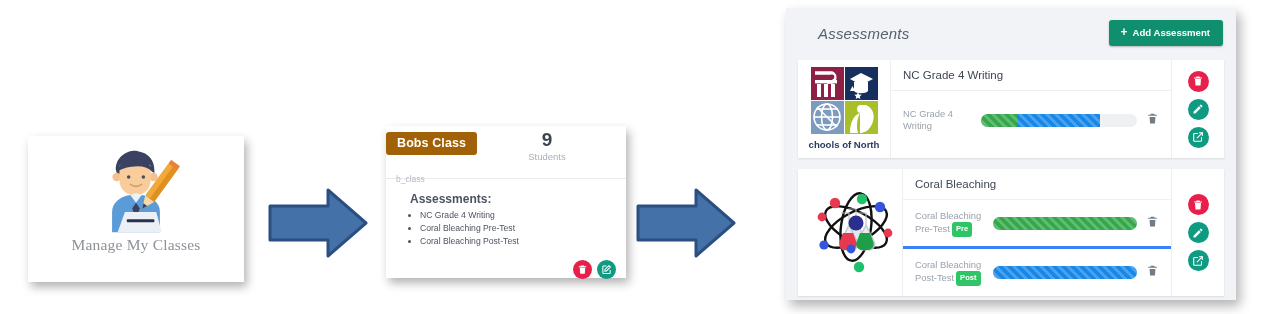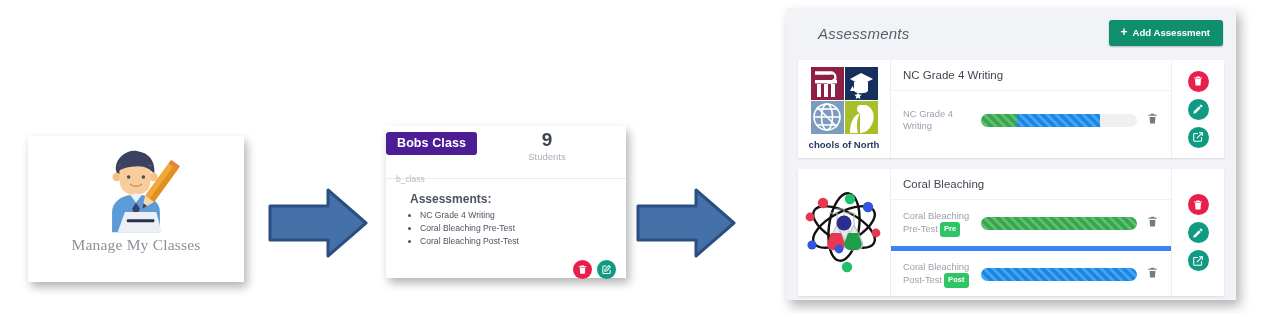--- a/index.html
+++ b/index.html
@@ -52,21 +52,21 @@
     width: 240px; height: 152px;
   }
   #card-class .cls-top {
     position: relative;
     height: 52px;
     border-bottom: 1px solid #e9ecef;
   }
   .cls-badge {
     position: absolute;
     left: 0px; top: 6px;
-    background: #4c1d95;
+    background: #a16207;
     color: #ffffff;
     font-size: 12.5px;
     font-weight: bold;
     padding: 4px 11px 5px 11px;
     border-radius: 3px;
     letter-spacing: .1px;
   }
   .cls-sub {
     position: absolute;
     left: 10px; top: 48px;
@@ -186,21 +186,21 @@
     font-size: 11.5px;
     color: #3f4753;
     padding: 9px 0 9px 12px;
     border-bottom: 1px solid #eef1f4;
     font-weight: normal;
   }
   .sub-row {
     display: flex; align-items: center;
     padding: 6px 8px 6px 12px;
     min-height: 34px;
-    border-bottom: 5px solid #3b82f6;
+    border-bottom: 3px solid #3b82f6;
   }
   .sub-row:last-child { border-bottom: none; }
   .sub-label {
     width: 78px; flex: 0 0 78px;
     font-size: 9.4px;
     color: #9aa2ac;
     line-height: 12px;
   }
   .pill {
     display: inline-block;
@@ -405,21 +405,21 @@
         <div class="cbtn teal">
           <svg viewBox="0 0 24 24" width="12" height="12" fill="none" stroke="#ffffff" stroke-width="2.2" stroke-linecap="round">
             <path d="M19 13v6a1.6 1.6 0 0 1-1.6 1.6H5a1.6 1.6 0 0 1-1.6-1.6V6.6A1.6 1.6 0 0 1 5 5h6"></path>
             <path d="M15 3.4h5.6V9"></path>
             <path d="M10.4 13.6L20.4 3.6"></path>
           </svg>
         </div>
       </div>
     </div>
 
-    <div class="assess-card" style="height:127px;">
+    <div class="assess-card" style="height:127px;padding-left:12px;">
       <div class="thumb-col">
         <svg viewBox="0 0 92 116" width="92" height="116">
           <g stroke="#111111" stroke-width="2.4" fill="none">
             <ellipse cx="46" cy="58" rx="34" ry="15" transform="rotate(28 46 58)"></ellipse>
             <ellipse cx="46" cy="58" rx="34" ry="15" transform="rotate(-28 46 58)"></ellipse>
             <ellipse cx="46" cy="58" rx="15" ry="34" transform="rotate(8 46 58)"></ellipse>
           </g>
 
           <g>
             <path d="M38 40 h8 v12 l-8 16 a6 6 0 0 0 5 9 h6 a6 6 0 0 0 5-9 l-8-16 V40 Z" fill="#dfe4ea" opacity=".85" stroke="#b9c0c8" stroke-width="1.2"></path>

